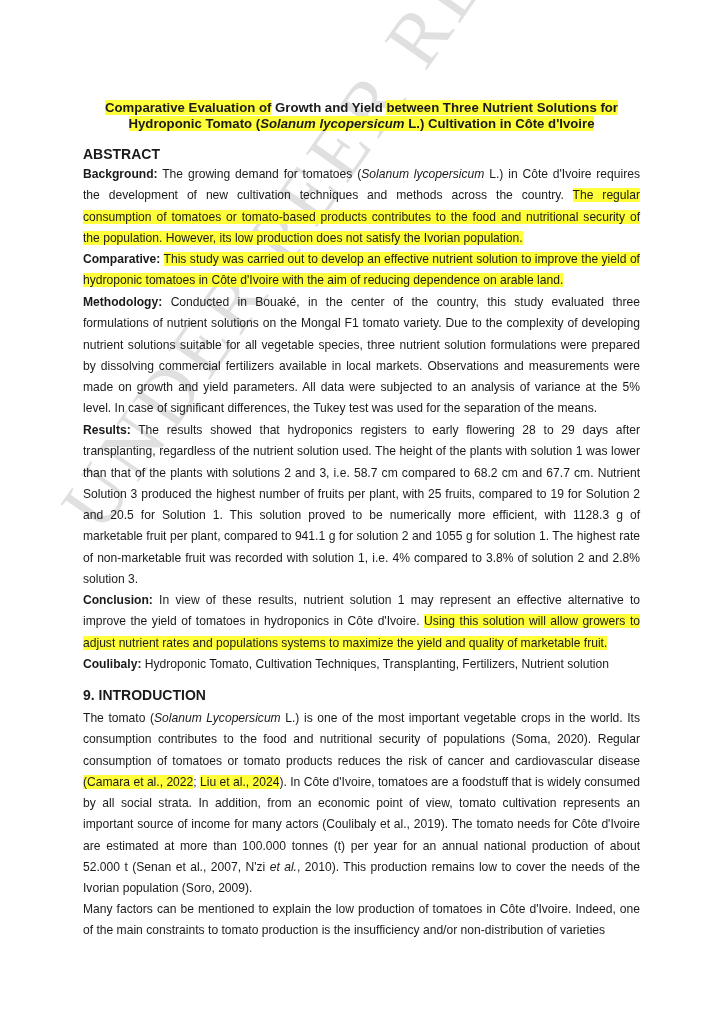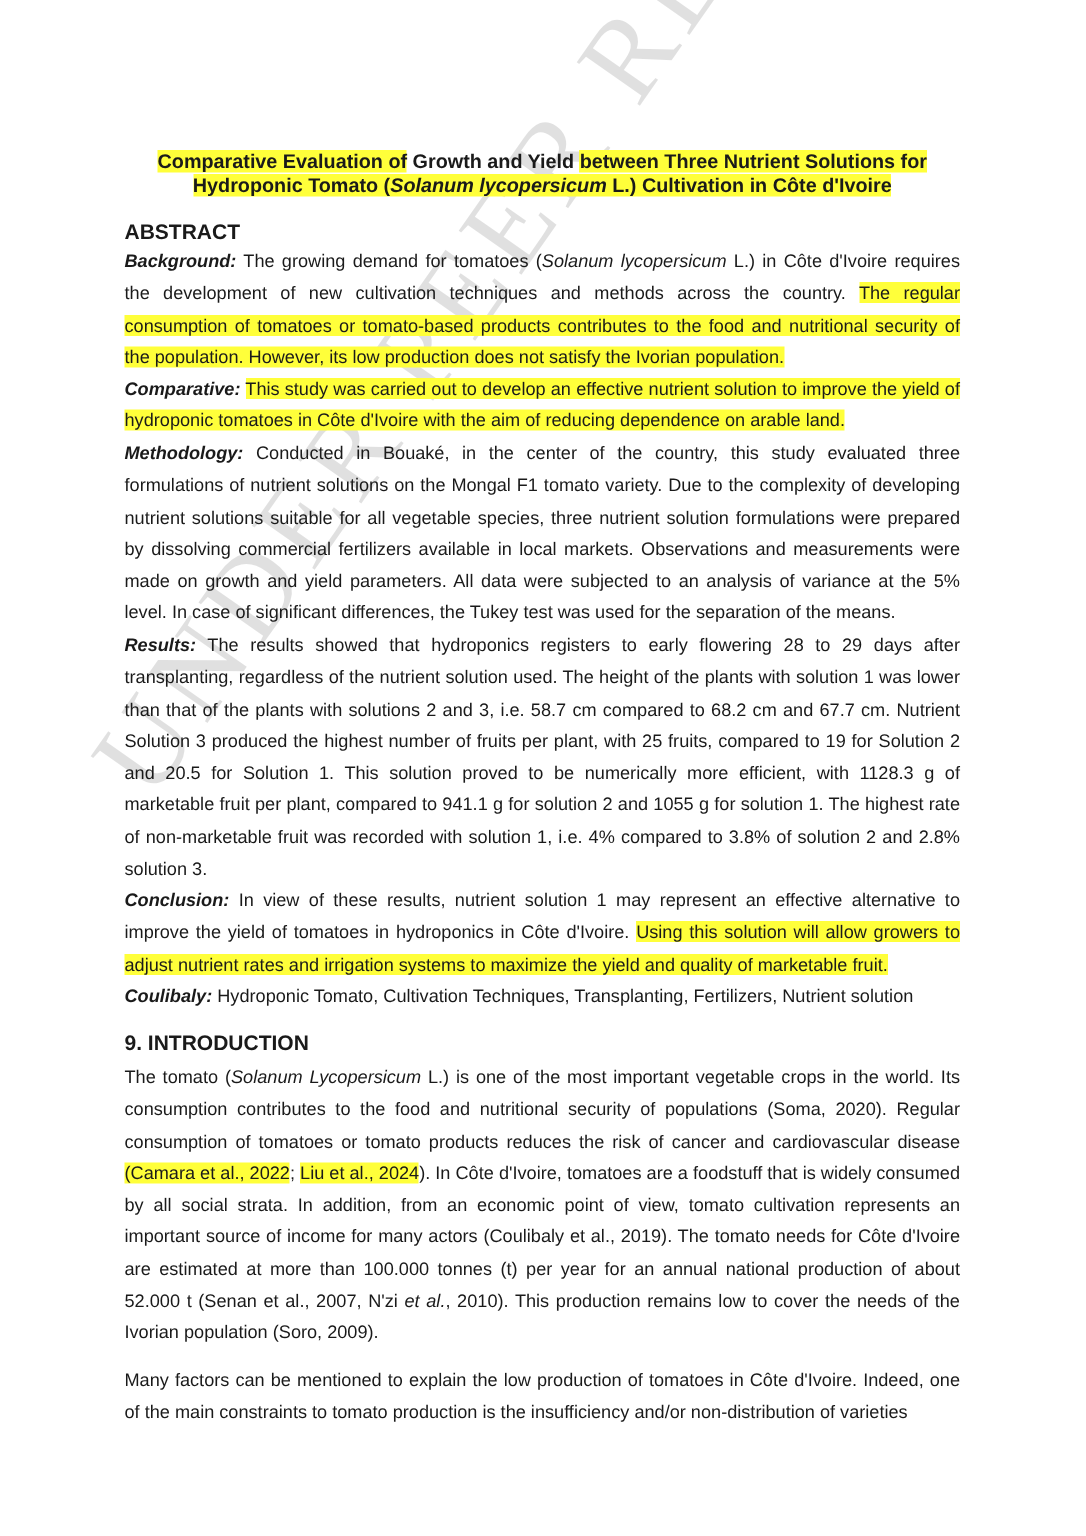--- a/index.html
+++ b/index.html
@@ -5,21 +5,21 @@
   html, body { margin:0; padding:0; background:#ffffff; }
   body { width:724px; height:1024px; position:relative; overflow:hidden;
          font-family:"Liberation Sans", sans-serif; color:#1a1a1a; }
   .page { position:absolute; left:83px; top:0; width:557px; }
   .title { position:absolute; top:100px; left:0; width:557px; text-align:center;
            font-weight:bold; font-size:13.2px; line-height:16px; }
   .hl { background:#ffff3a; }
   .h { position:absolute; left:0; font-weight:bold; font-size:14px; }
   .para { position:absolute; left:0; width:557px; font-size:12.1px; line-height:21.3px;
           text-align:justify; }
-  .para b { font-weight:bold;font-style:italic; }
+  .para b { font-weight:bold; }
   .watermark { position:absolute; left:80px; top:475px; font-size:78px; font-family:"Liberation Serif", serif;
                color:rgba(0,0,0,0.12); transform:rotate(-55deg); transform-origin:left center;
                white-space:nowrap; letter-spacing:6px; pointer-events:none; }
 </style>
 </head>
 <body>
 
 <div class="watermark">UNDER PEER REVIEW</div>
 
 <div class="page">
@@ -32,23 +32,23 @@
   <div class="h" style="top:146px;">ABSTRACT</div>
 
   <div class="para" style="top:164px;"><b>Background:</b><span> The growing demand for tomatoes (</span><i>Solanum lycopersicum</i><span> L.) in Côte d'Ivoire requires the development of new cultivation techniques and methods across the country. </span><span class="hl">The regular consumption of tomatoes or tomato-based products contributes to the food and nutritional security of the population. However, its low production does not satisfy the Ivorian population.</span></div>
 
   <div class="para" style="top:249px;"><b>Comparative:</b> <span class="hl">This study was carried out to develop an effective nutrient solution to improve the yield of hydroponic tomatoes in Côte d'Ivoire with the aim of reducing dependence on arable land.</span></div>
 
   <div class="para" style="top:292px;"><b>Methodology:</b><span> Conducted in Bouaké, in the center of the country, this study evaluated three formulations of nutrient solutions on the Mongal F1 tomato variety. Due to the complexity of developing nutrient solutions suitable for all vegetable species, three nutrient solution formulations were prepared by dissolving commercial fertilizers available in local markets. Observations and measurements were made on growth and yield parameters. All data were subjected to an analysis of variance at the 5% level. In case of significant differences, the Tukey test was used for the separation of the means.</span></div>
 
   <div class="para" style="top:420px;"><b>Results:</b><span> The results showed that hydroponics registers to early flowering 28 to 29 days after transplanting, regardless of the nutrient solution used. The height of the plants with solution 1 was lower than that of the plants with solutions 2 and 3, i.e. 58.7 cm compared to 68.2 cm and 67.7 cm. Nutrient Solution 3 produced the highest number of fruits per plant, with 25 fruits, compared to 19 for Solution 2 and 20.5 for Solution 1. This solution proved to be numerically more efficient, with 1128.3 g of marketable fruit per plant, compared to 941.1 g for solution 2 and 1055 g for solution 1. The highest rate of non-marketable fruit was recorded with solution 1, i.e. 4% compared to 3.8% of solution 2 and 2.8% solution 3.</span></div>
 
-  <div class="para" style="top:590px;"><b>Conclusion:</b><span> In view of these results, nutrient solution 1 may represent an effective alternative to improve the yield of tomatoes in hydroponics in Côte d'Ivoire. </span><span class="hl">Using this solution will allow growers to adjust nutrient rates and irrigation systems to maximize the yield and quality of marketable fruit.</span></div>
+  <div class="para" style="top:590px;"><b>Conclusion:</b><span> In view of these results, nutrient solution 1 may represent an effective alternative to improve the yield of tomatoes in hydroponics in Côte d'Ivoire. </span><span class="hl">Using this solution will allow growers to adjust nutrient rates and populations systems to maximize the yield and quality of marketable fruit.</span></div>
 
   <div class="para" style="top:654px;"><b>Coulibaly:</b><span> Hydroponic Tomato, Cultivation Techniques, Transplanting, Fertilizers, Nutrient solution</span></div>
 
   <div class="h" style="top:687px;">9. INTRODUCTION</div>
 
   <div class="para" style="top:708px;"><span>The tomato (</span><i>Solanum Lycopersicum</i><span> L.) is one of the most important vegetable crops in the world. Its consumption contributes to the food and nutritional security of populations (Soma, 2020). Regular consumption of tomatoes or tomato products reduces the risk of cancer and cardiovascular disease </span><span class="hl">(Camara et al., 2022</span><span>; </span><span class="hl">Liu et al., 2024</span><span>). In Côte d'Ivoire, tomatoes are a foodstuff that is widely consumed by all social strata. In addition, from an economic point of view, tomato cultivation represents an important source of income for many actors (Coulibaly et al., 2019). The tomato needs for Côte d'Ivoire are estimated at more than 100.000 tonnes (t) per year for an annual national production of about 52.000 t (Senan et al., 2007, N'zi </span><i>et al.</i><span>, 2010). This production remains low to cover the needs of the Ivorian population (Soro, 2009).</span></div>
 
-  <div class="para" style="top:899px;margin-top:11px;">Many factors can be mentioned to explain the low production of tomatoes in Côte d'Ivoire. Indeed, one of the main constraints to tomato production is the insufficiency and/or non-distribution of varieties</div>
+  <div class="para" style="top:899px;">Many factors can be mentioned to explain the low production of tomatoes in Côte d'Ivoire. Indeed, one of the main constraints to tomato production is the insufficiency and/or non-distribution of varieties</div>
 
 </div>
 
 </body></html>

